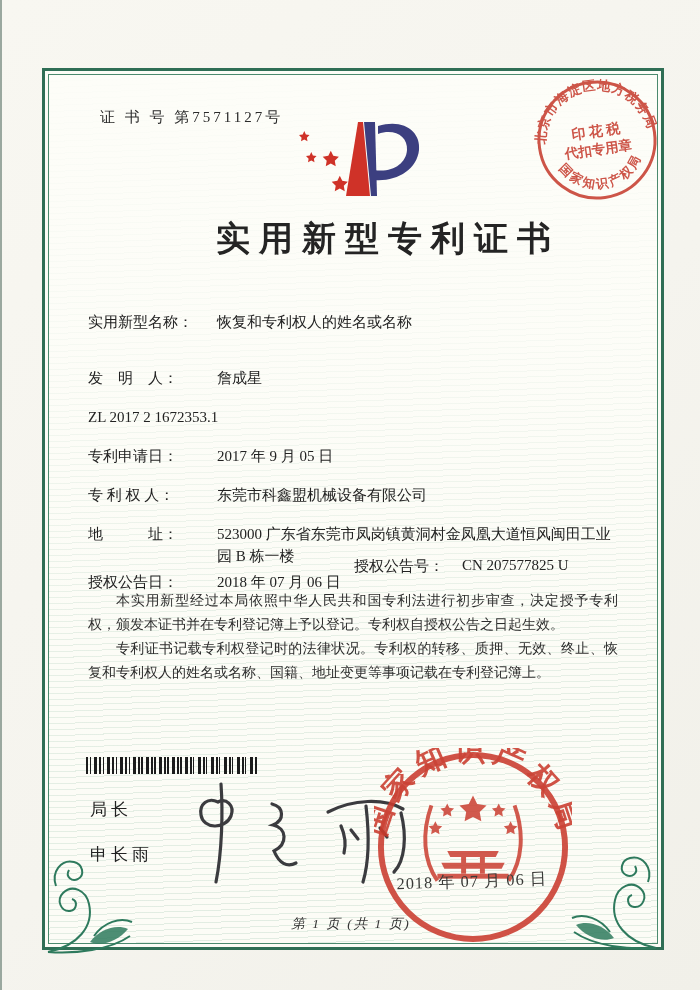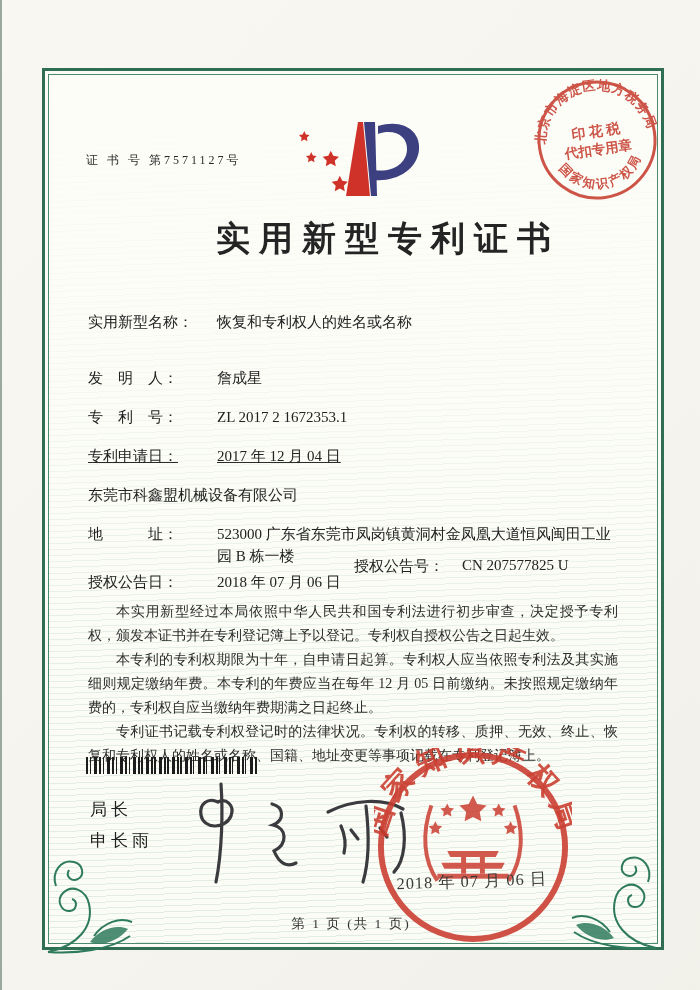--- a/index.html
+++ b/index.html
@@ -33,68 +33,68 @@
       178deg,
       rgba(121, 175, 146, 0.20) 0px, rgba(121, 175, 146, 0.20) 1px,
       rgba(255,255,255,0) 1px, rgba(255,255,255,0) 6px);
   }
   .guilloche-fade {
     position: absolute; inset: 4px;
     background: linear-gradient(180deg, rgba(253,253,248,0.95) 0%, rgba(253,253,248,0.75) 30%, rgba(253,253,248,0.15) 65%, rgba(253,253,248,0) 100%);
   }
   
   .cert-no {
-    position: absolute; left: 84px; top: 108px;
-    font-size: 12px; letter-spacing: 3px; color: #2a2a2a; margin-top: 44px;
+    position: absolute; left: 98px; top: 108px;
+    font-size: 15px; letter-spacing: 3px; color: #2a2a2a;
   }
   .logo { position: absolute; left: 278px; top: 110px; }
   .title {
     position: absolute; left: 0; top: 216px; width: 100%;
     text-align: center; font-size: 34px; font-weight: 700;
     letter-spacing: 9px; color: #242424; margin-left: 37px;
   }
   .tax-seal { position: absolute; left: 531px; top: 76px; transform: rotate(-8deg); opacity: 0.92; }
   
   .field-row { position: absolute; left: 86px; width: 530px; display: flex; font-size: 15px; line-height: 22px; margin-top: 14px; }
   .field-label { flex: 0 0 129px; white-space: nowrap; color: #222; }
   .field-value { color: #222; }
   .row-1 { top: 297px; }
   .row-2 { top: 353px; }
   .row-3 { top: 392px; }
-  .row-4 { top: 431px; text-decoration: underline; }
+  .row-4 { top: 431px; }
   .row-5 { top: 470px; }
   .row-6 { top: 509px; }
   .row-6 .field-value { width: 402px; }
   .row-7 { top: 557px; align-items: flex-end; }
   .grant-pub { position: absolute; left: 352px; top: 557px; font-size: 15px; display: flex; }
   .grant-pub .field-label { flex: 0 0 auto; margin-right: 18px; }
   
   .body-text {
     position: absolute; left: 86px; top: 589px; width: 530px;
-    font-size: 14px; line-height: 24px; text-align: justify; color: #2d2d2d; margin-top: 11px;
+    font-size: 14px; line-height: 24px; text-align: justify; color: #2d2d2d;
   }
   .body-text p { text-indent: 2em; }
   
   .barcode {
     position: absolute; left: 84px; top: 757px; width: 172px; height: 17px;
     background: repeating-linear-gradient(90deg,
       #1c1c1c 0px, #1c1c1c 2px, transparent 2px, transparent 3.5px,
       #1c1c1c 3.5px, #1c1c1c 4.5px, transparent 4.5px, transparent 8px,
       #1c1c1c 8px, #1c1c1c 11px, transparent 11px, transparent 13px);
   }
   .officer { position: absolute; left: 88px; top: 798px; font-size: 17px; letter-spacing: 4px; color: #222; }
-  .officer .officer-name { margin-top: 8px; }
+  .officer .officer-name { margin-top: 22px; }
   .signature { position: absolute; left: 178px; top: 772px; }
   .office-seal { position: absolute; left: 372px; top: 748px; opacity: 0.95; }
   .corner-ornament { position: absolute; color: #2e7a5d; }
   .corner-bl { left: 42px; top: 852px; }
   .corner-br { right: 40px; top: 848px; transform: scaleX(-1); }
   .footer {
     position: absolute; left: 0; top: 915px; width: 100%;
-    text-align: center; font-size: 13.5px; letter-spacing: 2px; color: #333;
+    text-align: center; font-size: 13.5px; letter-spacing: 2px; color: #333; font-style: italic;
   }
 </style>
 </head>
 <body>
 
 <div class="sheet">
   <div class="frame">
     <div class="guilloche"></div>
     <div class="guilloche-fade"></div>
     <div class="frame-inner-line"></div>
@@ -136,46 +136,45 @@
 
   <div class="field-row row-1">
     <span class="field-label">实用新型名称：</span>
     <span class="field-value">恢复和专利权人的姓名或名称</span>
   </div>
   <div class="field-row row-2">
     <span class="field-label">发　明　人：</span>
     <span class="field-value">詹成星</span>
   </div>
   <div class="field-row row-3">
-    <span class="field-label">专　利　号：</span>
     <span class="field-value">ZL 2017 2 1672353.1</span>
   </div>
   <div class="field-row row-4">
     <span class="field-label">专利申请日：</span>
-    <span class="field-value">2017 年 12 月 04 日</span>
+    <span class="field-value">2017 年 9 月 05 日</span>
   </div>
   <div class="field-row row-5">
+    <span class="field-label">专 利 权 人：</span>
     <span class="field-value">东莞市科鑫盟机械设备有限公司</span>
   </div>
   <div class="field-row row-6">
     <span class="field-label">地　　　址：</span>
     <span class="field-value">523000 广东省东莞市凤岗镇黄洞村金凤凰大道恒风闽田工业园 B 栋一楼</span>
   </div>
   <div class="field-row row-7">
     <span class="field-label">授权公告日：</span>
     <span class="field-value">2018 年 07 月 06 日</span>
   </div>
   <div class="grant-pub">
     <span class="field-label">授权公告号：</span>
     <span class="field-value">CN 207577825 U</span>
   </div>
 
   <div class="body-text">
     <p>本实用新型经过本局依照中华人民共和国专利法进行初步审查，决定授予专利权，颁发本证书并在专利登记簿上予以登记。专利权自授权公告之日起生效。</p>
-    <p>本专利的专利权期限为十年，自申请日起算。专利权人应当依照专利法及其实施细则规定缴纳年费。本专利的年费应当在每年 12 月 05 日前缴纳。未按照规定缴纳年费的，专利权自应当缴纳年费期满之日起终止。</p>
     <p>专利证书记载专利权登记时的法律状况。专利权的转移、质押、无效、终止、恢复和专利权人的姓名或名称、国籍、地址变更等事项记载在专利登记簿上。</p>
   </div>
 
   <div class="barcode"></div>
 
   <div class="officer">
     <div class="officer-title">局长</div>
     <div class="officer-name">申长雨</div>
   </div>
 

